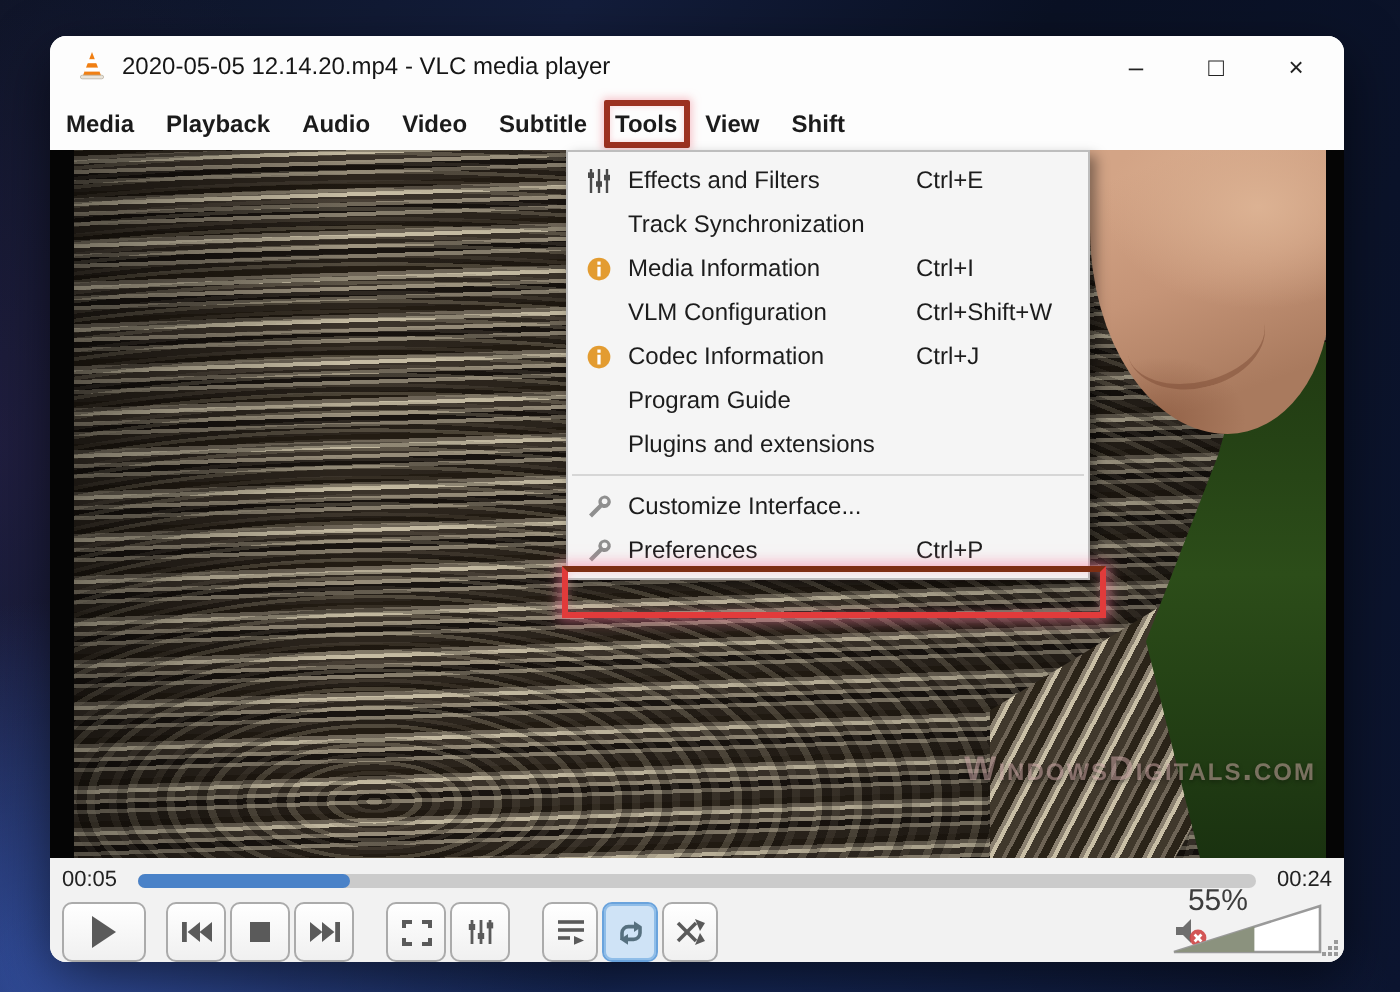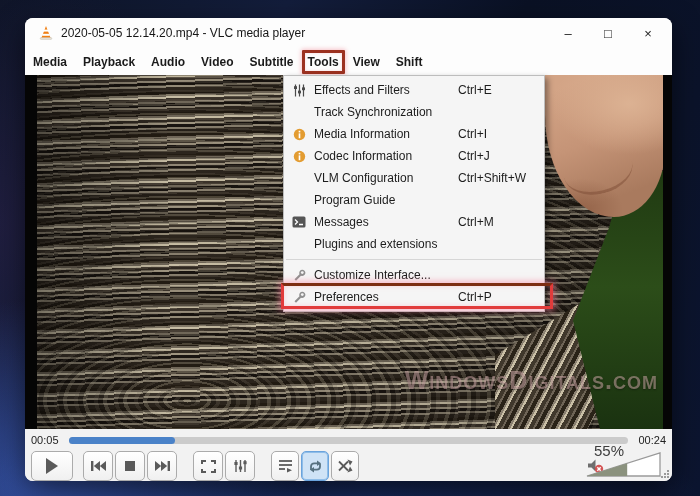--- a/index.html
+++ b/index.html
@@ -72,21 +72,21 @@
     position:absolute;left:470px;top:190px;width:168px;height:164px;
     background:repeating-linear-gradient(118deg,
       #2a2318 0 4px,#8a8070 4px 6px,#c9bfa6 6px 8px,#40382c 8px 12px,#6e6456 12px 14px);
     clip-path:polygon(88% 0,100% 18%,55% 100%,0 100%,0 55%);
   }
   .pillar{position:absolute;top:0;height:354px;background:#050505;}
   .pillar.left{left:0;width:12px;}
   .pillar.right{right:0;width:9px;}
   .watermark{
     position:absolute;right:14px;bottom:34px;
-    font-size:25px;font-weight:bold;font-variant:small-caps;letter-spacing:1px;
+    font-size:17px;font-weight:bold;font-variant:small-caps;letter-spacing:1px;
     color:rgba(228,186,186,.48);text-shadow:0 1px 2px rgba(0,0,0,.35);
     white-space:nowrap;
   }
   
   .dropdown{
     position:absolute;left:258px;top:57px;width:262px;
     background:#f5f5f5;border:1px solid #bdbdbd;box-sizing:border-box;
     box-shadow:3px 3px 6px rgba(0,0,0,.40);
     padding:3px 0;z-index:10;font-size:12px;color:#1c1c1c;
   }
@@ -200,50 +200,39 @@
           <svg width="13" height="13" viewBox="0 0 16 16">
             <circle cx="8" cy="8" r="7" fill="#e39c31"></circle>
             <rect x="7" y="3.4" width="2" height="2" fill="#ffffff"></rect>
             <rect x="7" y="6.6" width="2" height="6" fill="#ffffff"></rect>
           </svg>
         </span>
         <span class="mi-label">Media Information</span>
         <span class="mi-shortcut">Ctrl+I</span>
       </div>
       <div class="menu-row">
+        <span class="mi-icon"></span>
+        <span class="mi-label">VLM Configuration</span>
+        <span class="mi-shortcut">Ctrl+Shift+W</span>
+      </div>
+      <div class="menu-row">
         <span class="mi-icon">
           <svg width="13" height="13" viewBox="0 0 16 16">
             <circle cx="8" cy="8" r="7" fill="#e39c31"></circle>
             <rect x="7" y="3.4" width="2" height="2" fill="#ffffff"></rect>
             <rect x="7" y="6.6" width="2" height="6" fill="#ffffff"></rect>
           </svg>
         </span>
         <span class="mi-label">Codec Information</span>
         <span class="mi-shortcut">Ctrl+J</span>
       </div>
       <div class="menu-row">
         <span class="mi-icon"></span>
-        <span class="mi-label">VLM Configuration</span>
-        <span class="mi-shortcut">Ctrl+Shift+W</span>
-      </div>
-      <div class="menu-row">
-        <span class="mi-icon"></span>
         <span class="mi-label">Program Guide</span>
         <span class="mi-shortcut"></span>
-      </div>
-      <div class="menu-row">
-        <span class="mi-icon">
-          <svg width="14" height="12" viewBox="0 0 14 12">
-            <rect x="0.5" y="0.5" width="13" height="11" rx="1.5" fill="#555555"></rect>
-            <polyline points="3,3.5 5.5,6 3,8.5" fill="none" stroke="#ffffff" stroke-width="1.3"></polyline>
-            <line x1="7" y1="8.5" x2="11" y2="8.5" stroke="#ffffff" stroke-width="1.3"></line>
-          </svg>
-        </span>
-        <span class="mi-label">Messages</span>
-        <span class="mi-shortcut">Ctrl+M</span>
       </div>
       <div class="menu-row">
         <span class="mi-icon"></span>
         <span class="mi-label">Plugins and extensions</span>
         <span class="mi-shortcut"></span>
       </div>
       <div class="menu-sep"></div>
       <div class="menu-row">
         <span class="mi-icon">
           <svg width="13" height="13" viewBox="0 0 13 13">

